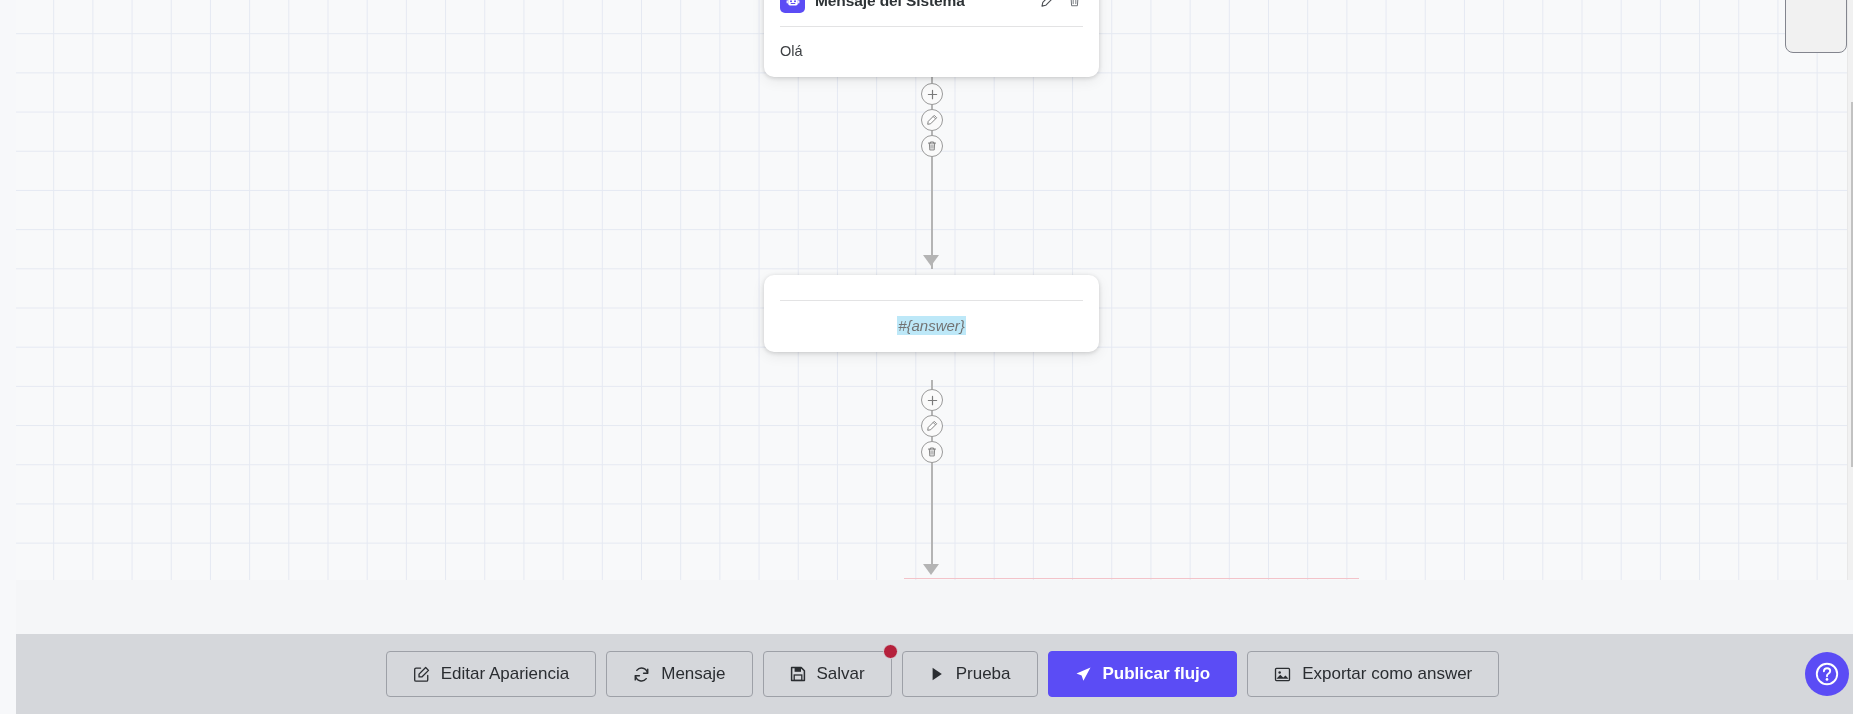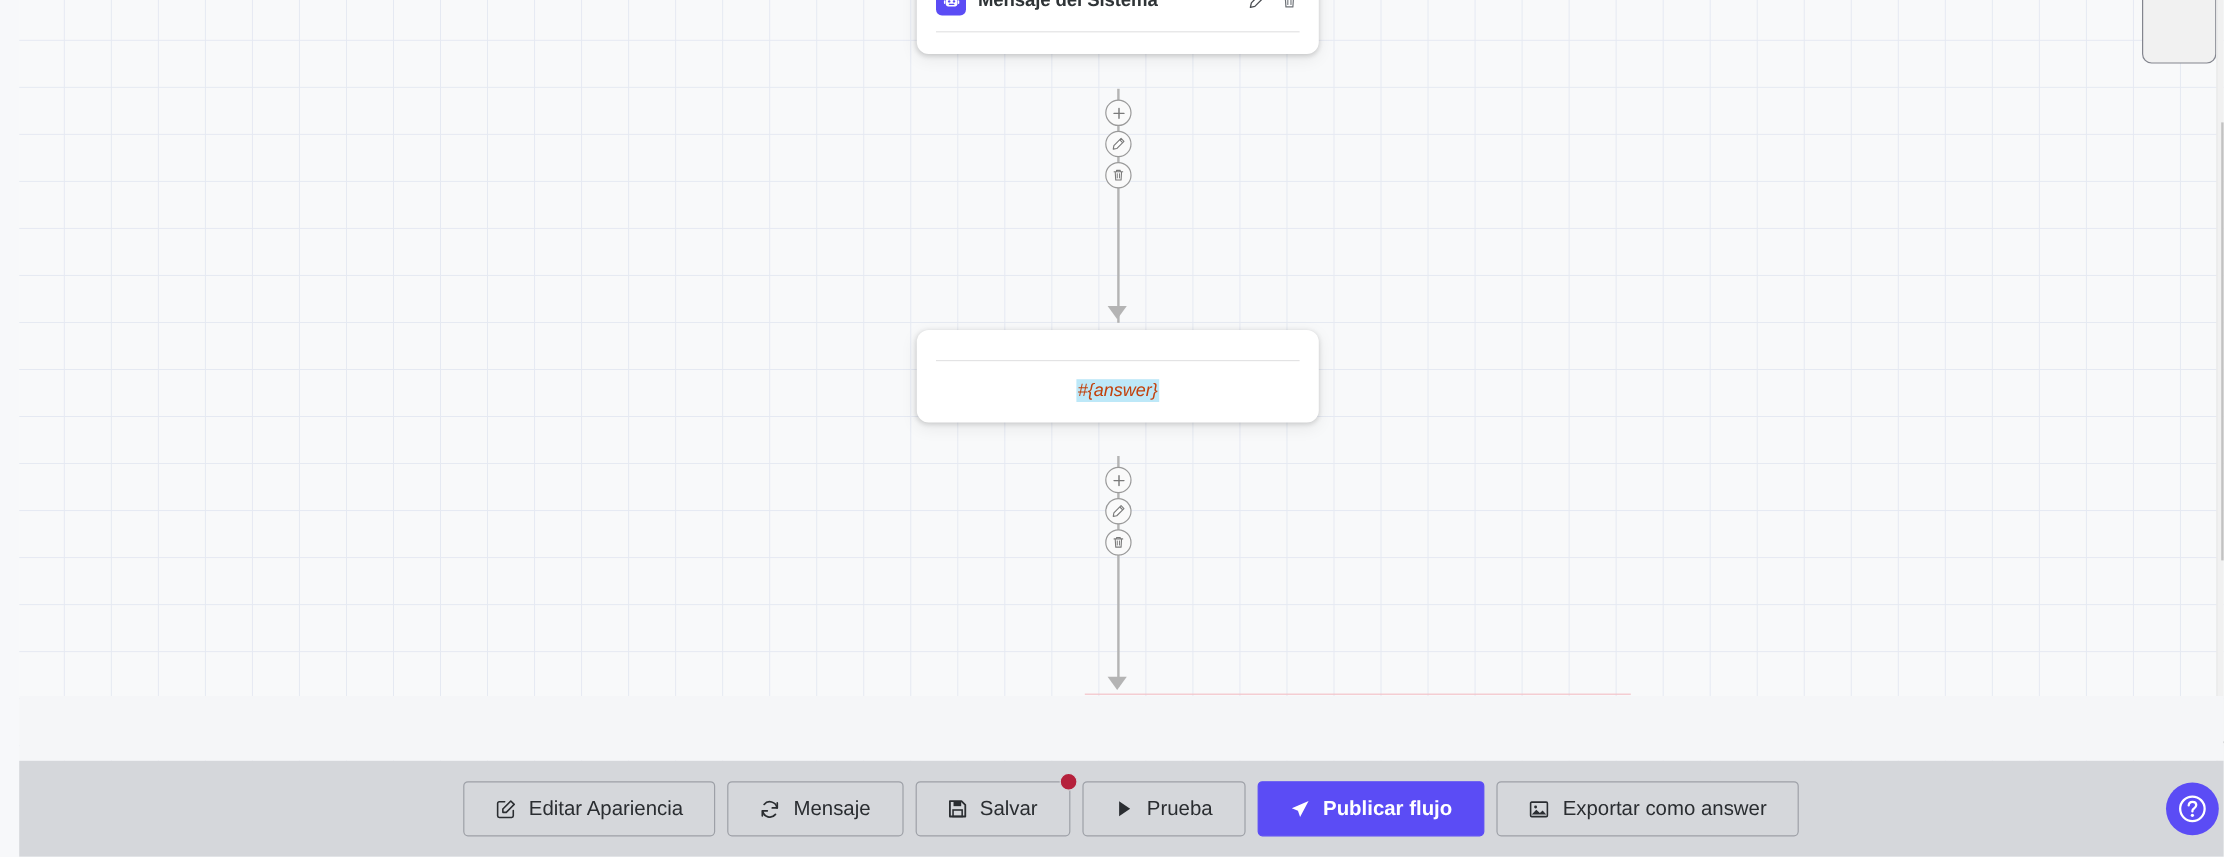--- a/index.html
+++ b/index.html
@@ -62,21 +62,21 @@
   .node-divider {
     height: 1px; background: #e3e3e4;
     margin: 13px 0 0 0;
   }
   .node-body {
     padding-top: 16px; font-size: 14.5px; color: #3d4043;
     min-height: 24px;
   }
   .node-body.center { text-align: center; }
   .token {
-    background: #bde8f8; color: #c2410c;
+    background: #bde8f8; color: #737373;
     font-style: italic; font-size: 15px; padding: 1px 1px;
   }
 
   
   .conn-line {
     position: absolute; width: 2px; background: #b4b4b4;
   }
   .arrow-head {
     position: absolute; width: 0; height: 0;
     border-left: 8px solid transparent;
@@ -240,20 +240,21 @@
           </div>
           <div class="act-btn">
             <svg width="15" height="15" viewBox="0 0 16 16">
               <path d="M3 4.2h10M6 4.2V2.6h4v1.6M4.3 4.2l.6 9.4h6.2l.6-9.4z" fill="none" stroke="#6c7076" stroke-width="1.05" stroke-linejoin="round" stroke-linecap="round"></path>
               <path d="M6.6 6.4v5M9.4 6.4v5" stroke="#6c7076" stroke-width=".95" stroke-linecap="round"></path>
             </svg>
           </div>
         </div>
       </div>
       <div class="node-divider"></div>
+      <div class="node-body">Olá</div>
     </div>
 
     <div class="node node-user">
       <div class="node-divider"></div>
       <div class="node-body center">
         <span class="token">#{answer}</span>
       </div>
     </div>
 
     <div class="side-panel"></div>

